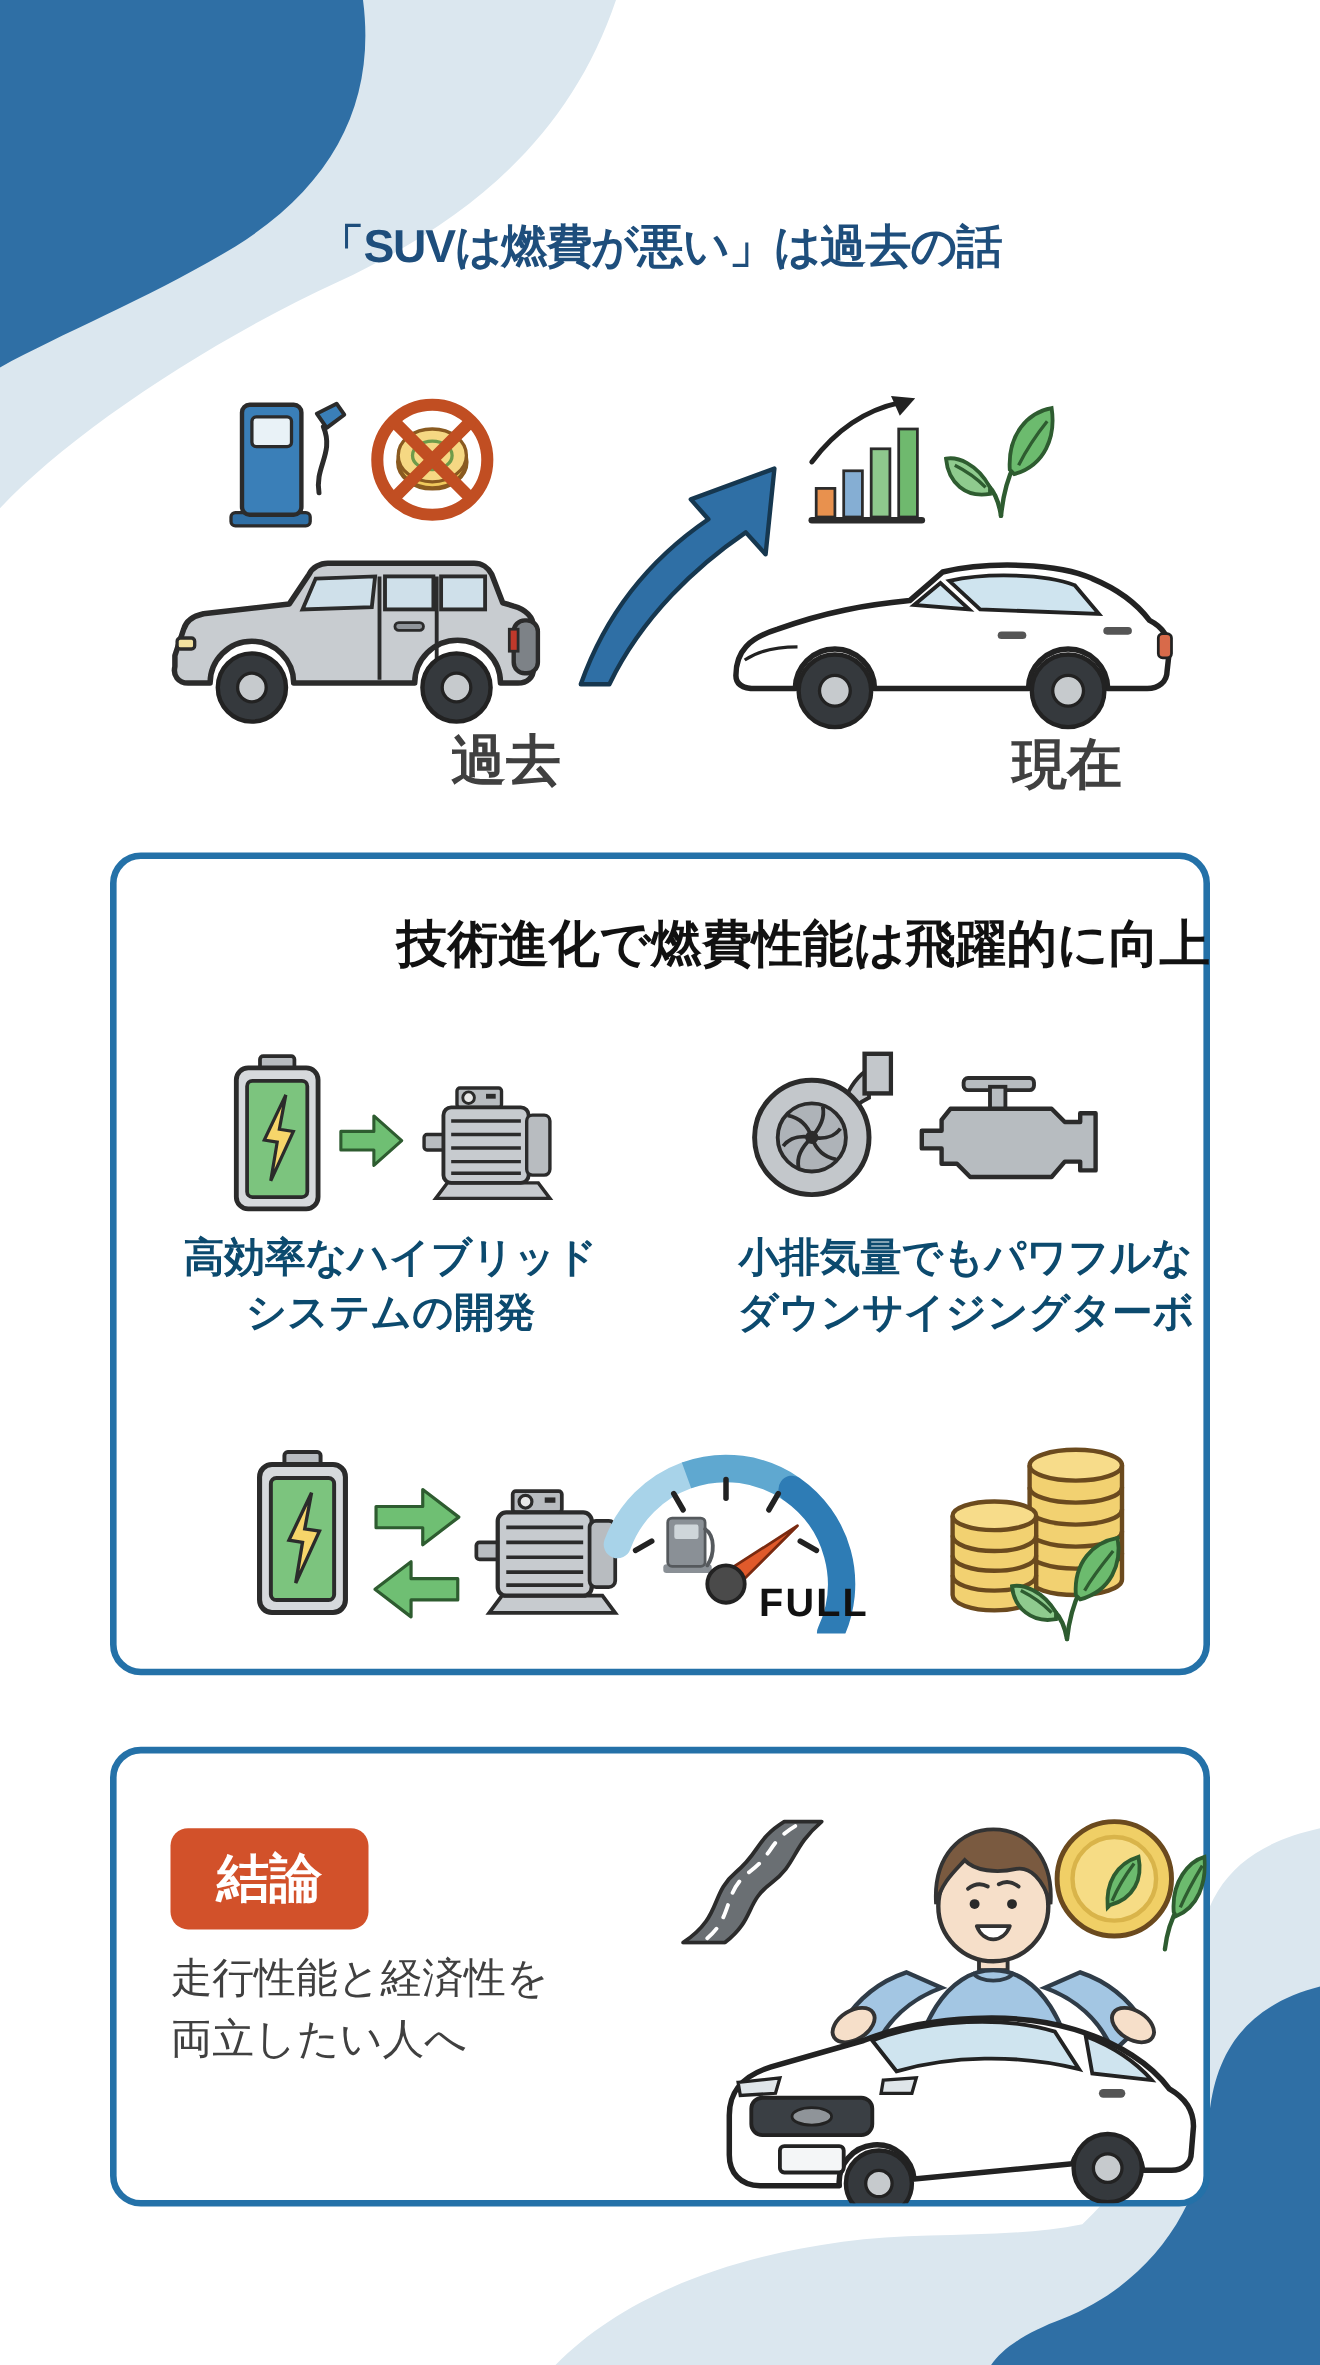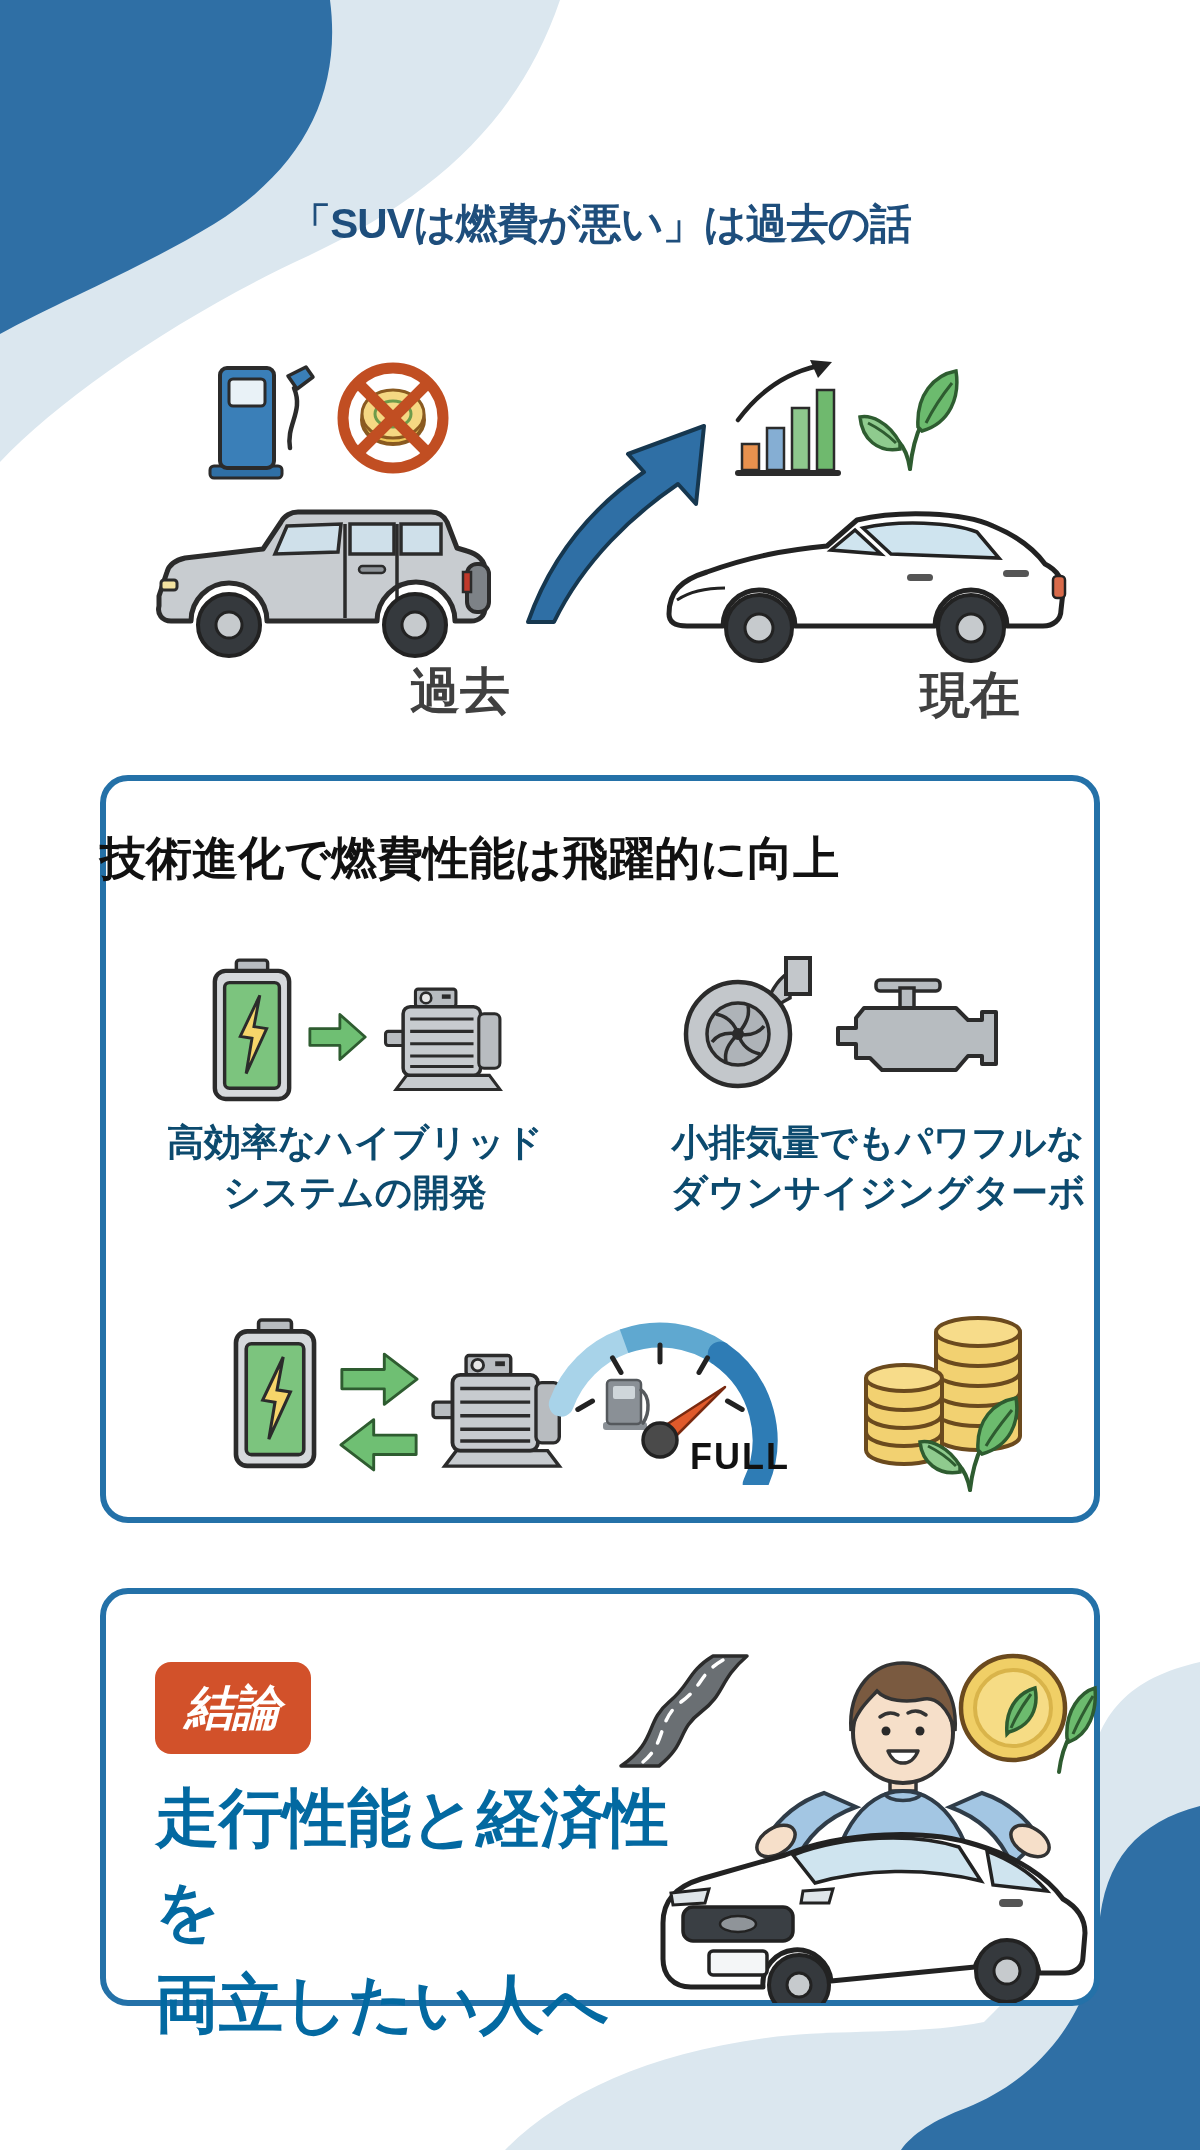--- a/index.html
+++ b/index.html
@@ -8,28 +8,28 @@
   .abs{position:absolute;}
   .pre{white-space:pre-line;}
   #deco{left:0;top:0;width:1200px;height:2150px;pointer-events:none;z-index:0;}
   .layer{z-index:1;}
   #page-title{left:0;top:196px;width:1200px;text-align:center;font-size:42px;font-weight:800;
               color:#1e4e7c;letter-spacing:-1px;z-index:1;}
   .hero-label{font-size:50px;font-weight:800;color:#404040;text-align:right;z-index:2;}
   .card{background:#ffffff;border:6px solid #2471a8;border-radius:28px;box-sizing:border-box;z-index:1;}
   #card1{left:100px;top:775px;width:1000px;height:748px;}
   #card2{left:100px;top:1588px;width:1000px;height:418px;}
-  #card1-title{left:100px;top:828px;width:1000px;text-align:left;font-size:46px;font-weight:800;color:#111;z-index:2;}
+  #card1-title{left:100px;top:828px;width:1000px;text-align:right;font-size:46px;font-weight:800;color:#111;z-index:2;}
   .caption{font-size:37px;font-weight:700;line-height:1.34;text-align:center;color:#0c4a6e;z-index:2;}
   #gauge-label{left:690px;top:1436px;width:140px;font-size:36px;font-weight:800;
                letter-spacing:2px;color:#111;z-index:3;}
   #badge{left:155px;top:1662px;background:#d2512a;color:#ffffff;font-size:48px;font-weight:800;
-         padding:14px 30px;border-radius:16px;z-index:2;font-style:italic;}
-  #conclusion-text{left:155px;top:1772px;width:520px;font-size:64px;font-weight:700;line-height:1.45;
-                   color:#0369a1;z-index:2;}
+         padding:14px 42px;border-radius:16px;z-index:2;}
+  #conclusion-text{left:155px;top:1772px;width:520px;font-size:38px;font-weight:400;line-height:1.45;
+                   color:#404040;z-index:2;}
   svg{display:block;}
 </style>
 </head>
 <body>
 
 <svg id="deco" class="abs" viewBox="0 0 1200 2150">
   <path d="M0,0 L560,0 C520,118 436,196 308,256 C186,312 62,396 0,462 Z" fill="#dbe7ef"></path>
   <path d="M0,0 L330,0 C342,92 304,168 214,224 C142,268 58,302 0,334 Z" fill="#2f6fa5"></path>
   <path d="M1200,1662 C1128,1678 1092,1716 1088,1788 C1084,1868 1058,1952 984,2022 C914,2036 836,2028 766,2038 C648,2054 560,2094 505,2150 L1200,2150 Z" fill="#dbe7ef"></path>
   <path d="M1200,1806 C1138,1822 1104,1860 1099,1928 C1094,2006 1046,2076 966,2108 C934,2120 912,2134 901,2150 L1200,2150 Z" fill="#2f6fa5"></path>

